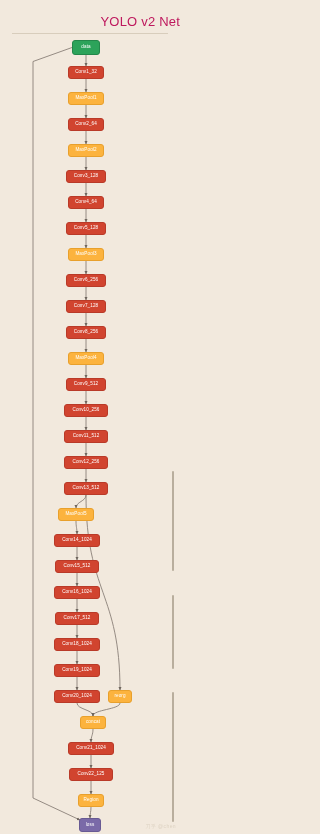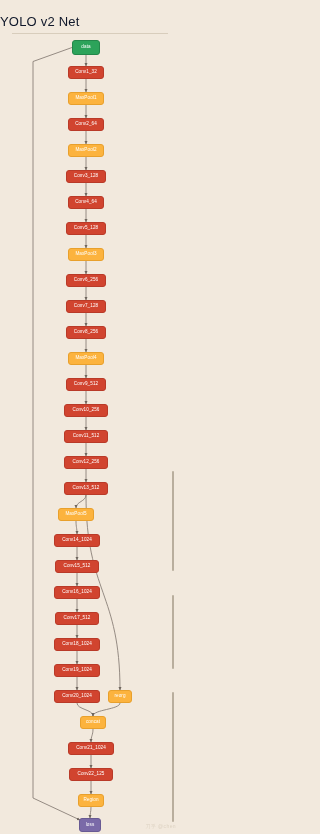--- a/index.html
+++ b/index.html
@@ -5,21 +5,21 @@
   html,body{margin:0;padding:0;}
   body{
     width:180px;height:834px;overflow:hidden;
     background:#f2e9dd;
     font-family:"Liberation Sans", sans-serif;
     position:relative;
   }
   #canvas{position:absolute;inset:0;width:180px;height:834px;}
   .title{
     position:absolute;left:0;top:14px;width:180px;
-    text-align:left;font-size:13px;color:#0f172a;
+    text-align:right;font-size:13px;color:#be185d;
     letter-spacing:0.2px;
   }
   .divider{
     position:absolute;left:12px;top:33px;width:156px;height:1px;
     background:#d8cdbc;
   }
   .node{
     position:absolute;box-sizing:border-box;
     border-radius:3px;
     display:flex;align-items:center;justify-content:center;

